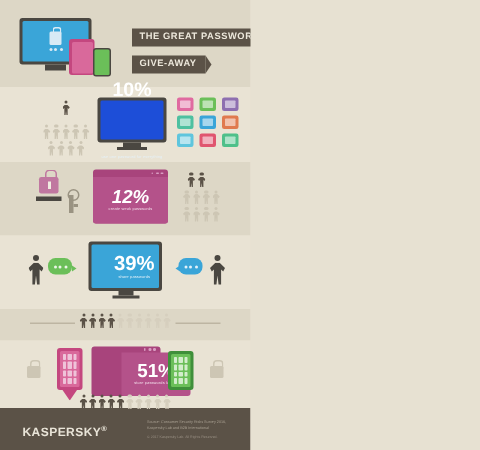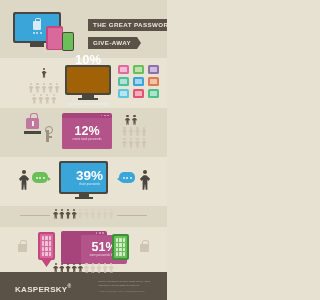--- a/index.html
+++ b/index.html
@@ -101,21 +101,21 @@
   .tv-stand { position:absolute; background:#4a4741; }
   .pct {
     font-weight:bold; color:#fff; line-height:1;
   }
   .pct-sub {
     color:#e5f1f8; line-height:1.15; margin-top:1.5px;
     font-size:2.6px; letter-spacing:0.1px;
   }
 
   .s1-tv { left:65px; top:65px; width:46px; height:30px; }
-  .s1-tv .tv-screen { background:#a16207;gap:36px; }
+  .s1-tv .tv-screen { background:#1d4ed8;gap:36px; }
   .s1-tv .pct { font-size:13px; }
   .s1-tv-stand { left:82px; top:95px; width:12px; height:3px; }
   .s1-tv-base { left:78px; top:98px; width:20px; height:2px; }
 
   .icon-grid {
     position:absolute; left:118px; top:65px; width:42px;
     display:grid; grid-template-columns:repeat(3,1fr); gap:3px;
   }
   .app-ico { width:11px; height:9px; border-radius:1.5px; position:relative; }
   .app-ico:after {
@@ -151,21 +151,21 @@
     position:absolute; left:62px; top:113px; width:50px; height:36px;
     background:#a8447c; border-radius:2px; padding-top:5px;
   }
   .s2-win-dots { position:absolute; right:3px; top:1.5px; display:flex; gap:1.5px; }
   .s2-win-dots i { width:1.8px; height:1.8px; background:#d99cc2; border-radius:50%; display:block; }
   .s2-win-body {
     width:100%; height:31px; background:#b4528a;
     display:flex; flex-direction:column; align-items:center; justify-content:center;
     border-radius:0 0 2px 2px;
   }
-  .s2-win-body .pct { font-size:12.5px; }
+  .s2-win-body .pct { font-size:12.5px;font-style:italic; }
   .s2-win-body .pct-sub { color:#f2dbe9; }
 
   .s2-people { position:absolute; left:122px; top:115px; width:36px; }
   .s2-top { display:flex; gap:2px; margin-bottom:1.5px; padding-left:3px; }
   .s2-row { display:flex; gap:1.5px; margin-bottom:1.5px; }
 
   
   .s3-person-l { position:absolute; left:19px; top:170px; width:10px; height:20px; }
   .s3-person-r { position:absolute; left:140px; top:170px; width:10px; height:20px; }
   .big-person { position:relative; width:10px; height:20px; }

